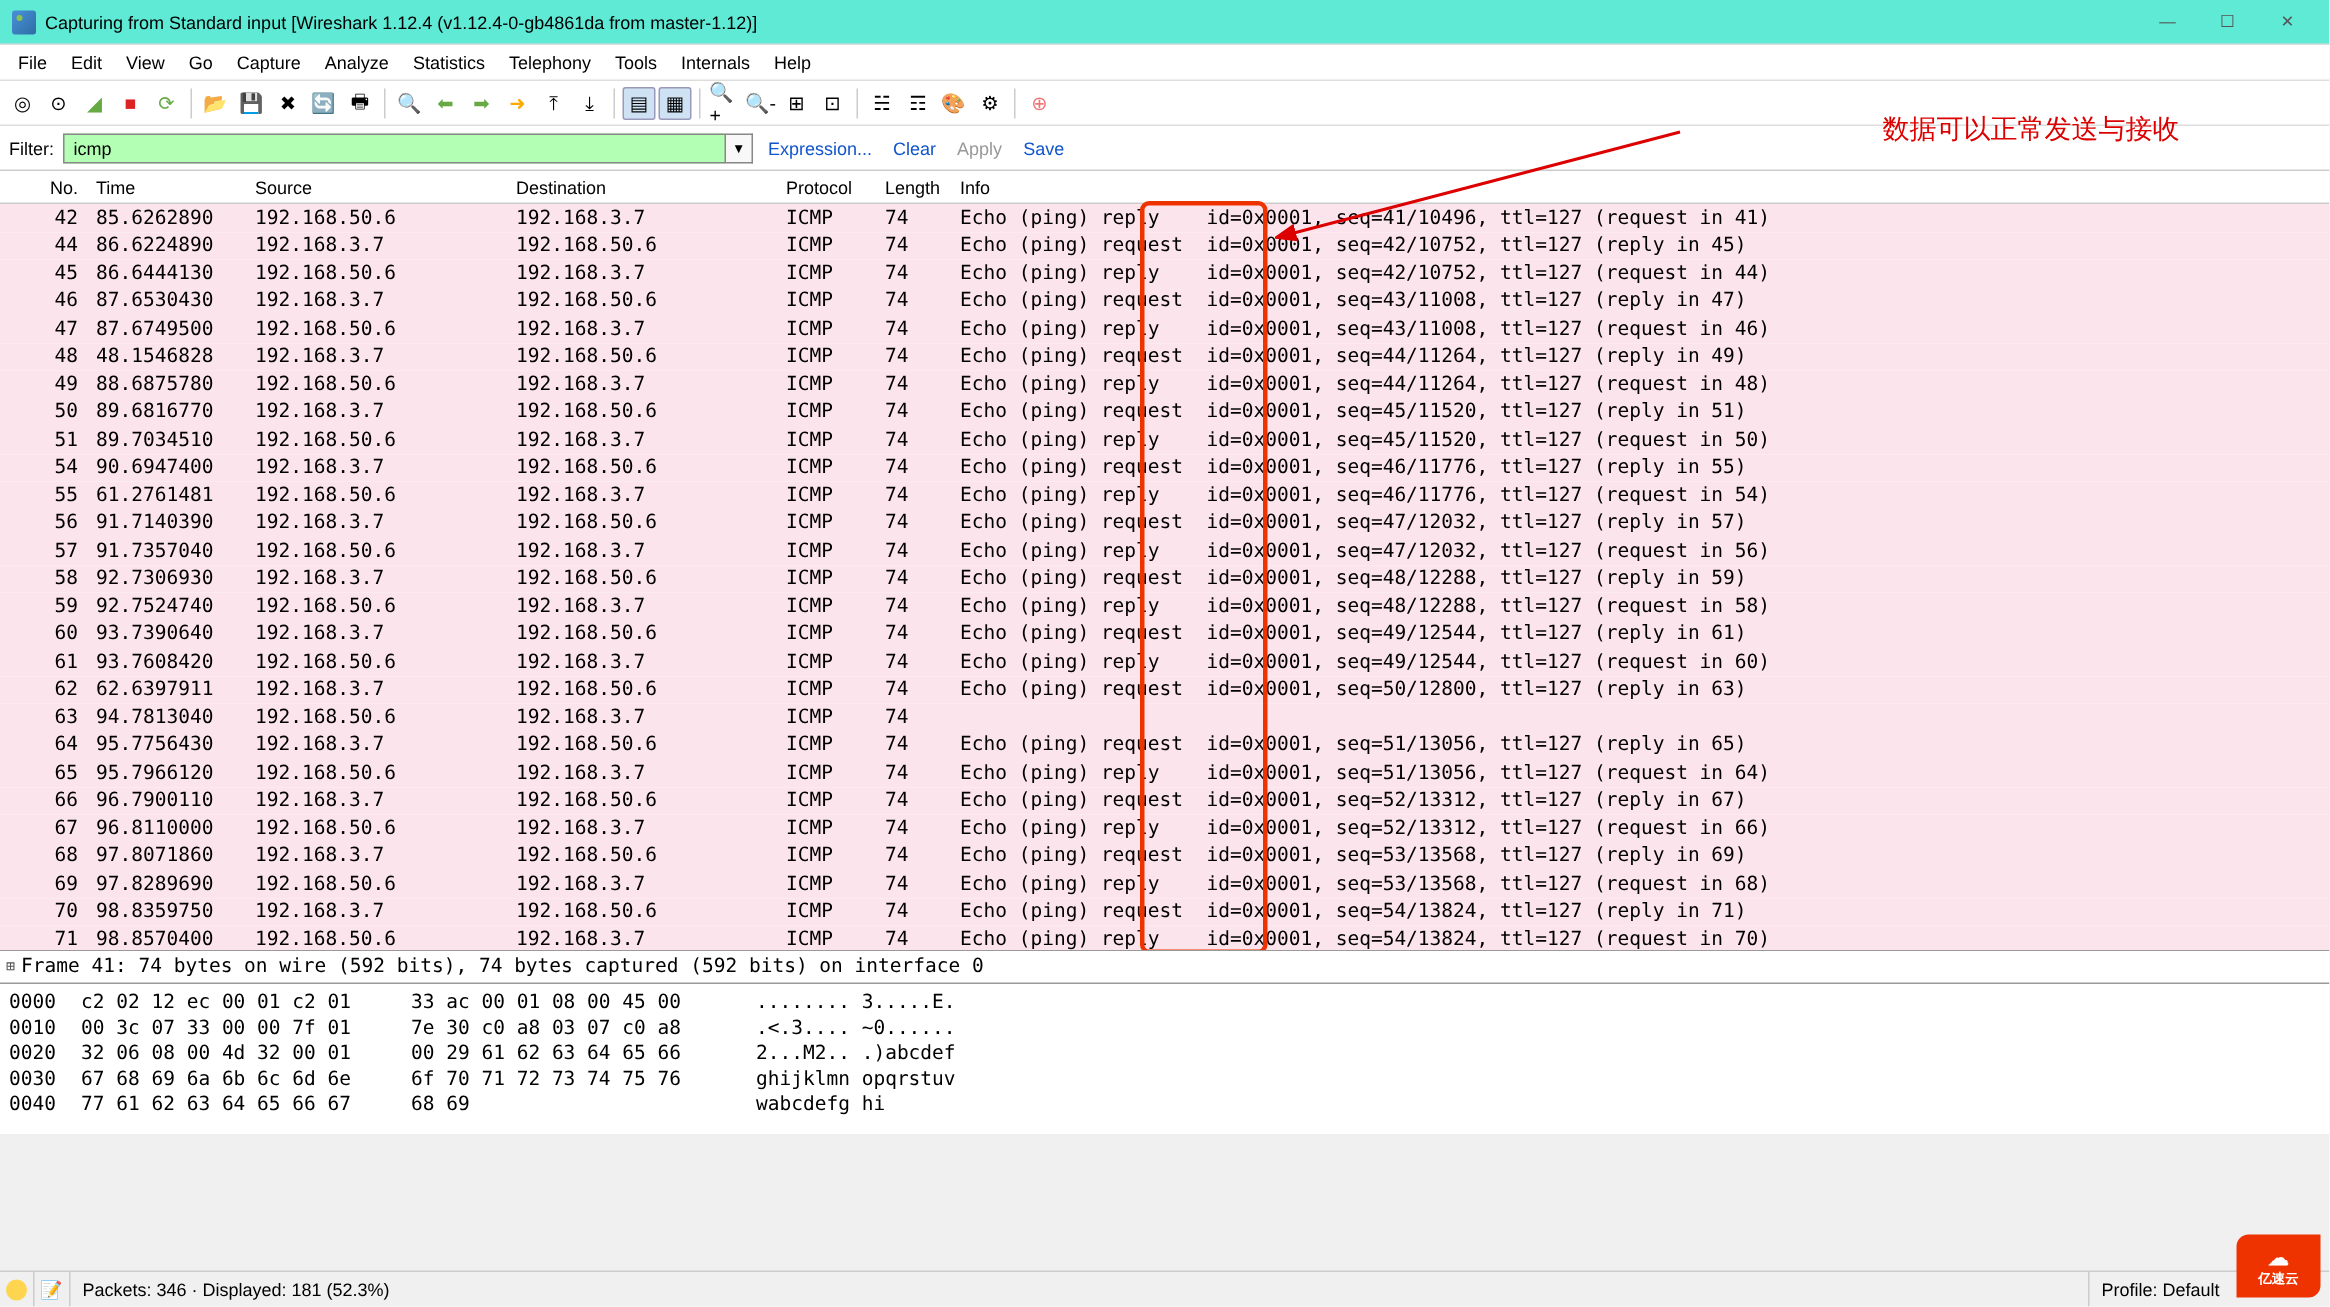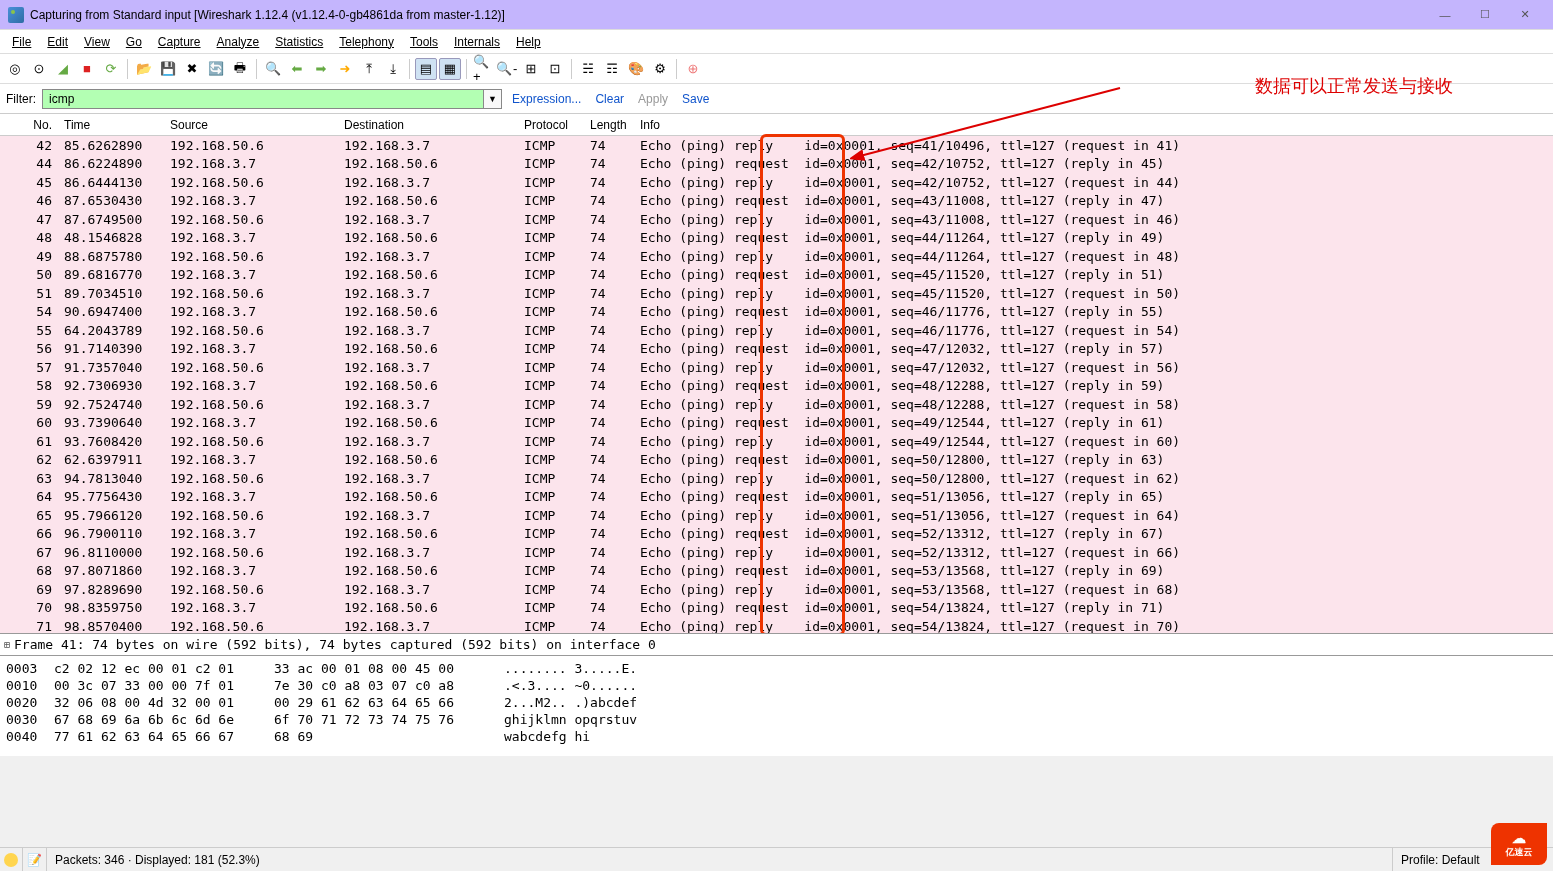--- a/index.html
+++ b/index.html
@@ -1,25 +1,25 @@
 <!DOCTYPE html>
 <html><head>
 <meta charset="utf-8">
 <style>
 *{box-sizing:border-box;margin:0;padding:0}
 body{font-family:"Segoe UI",Tahoma,sans-serif;font-size:12px;background:#f0f0f0;overflow:hidden;width:1553px;height:871px;position:relative}
-.titlebar{height:30px;background:#c4b5fd;border-bottom:1px solid #ddd;display:flex;align-items:center;padding:0 8px;justify-content:space-between}
+.titlebar{height:30px;background:#5eead4;border-bottom:1px solid #ddd;display:flex;align-items:center;padding:0 8px;justify-content:space-between}
 .title-left{display:flex;align-items:center;gap:6px}
 .ws-icon{width:16px;height:16px;background:linear-gradient(135deg,#4a90d9,#2e6da4);border-radius:2px;position:relative}
 .ws-icon::after{content:"";position:absolute;top:3px;left:3px;width:4px;height:4px;background:#8bc34a;border-radius:50%}
 .win-btns{display:flex;gap:0}
 .win-btn{width:40px;height:24px;display:flex;align-items:center;justify-content:center;font-size:11px;color:#555}
 .menubar{height:24px;background:#fff;display:flex;align-items:center;padding:0 4px;border-bottom:1px solid #ddd}
 .menu-item{padding:2px 8px;cursor:default}
-.menu-item .ul{text-decoration:underline}
+.menu-item .ul{}
 .toolbar{height:30px;background:#fff;display:flex;align-items:center;padding:2px 4px;border-bottom:1px solid #ddd;gap:2px}
 .tb-btn{width:22px;height:22px;display:flex;align-items:center;justify-content:center;border:1px solid transparent;border-radius:2px;font-size:13px}
 .tb-btn.active{background:#cfe2f3;border-color:#99b}
 .tb-sep{width:1px;height:20px;background:#ccc;margin:0 3px}
 .filterbar{height:30px;background:#fff;display:flex;align-items:center;padding:2px 6px;border-bottom:1px solid #ccc;gap:6px}
 .filterbar label{font-size:12px}
 .filter-input-wrap{display:flex;flex:0 0 460px}
 .filter-input{flex:1;background:#b3ffb3;border:1px solid #888;padding:2px 6px;font-family:inherit;font-size:12px}
 .filter-dd{width:18px;border:1px solid #888;border-left:none;background:#f8f8f8;display:flex;align-items:center;justify-content:center;font-size:9px}
 .link-btn{color:#15c;cursor:default;padding:0 4px}
@@ -236,21 +236,21 @@
         <div class="col-no">54</div>
         <div class="col-time">90.6947400</div>
         <div class="col-src">192.168.3.7</div>
         <div class="col-dst">192.168.50.6</div>
         <div class="col-proto">ICMP</div>
         <div class="col-len">74</div>
         <div class="col-info" style="white-space:pre">Echo (ping) request  id=0x0001, seq=46/11776, ttl=127 (reply in 55)</div>
       </div>
       <div class="pkt-row">
         <div class="col-no">55</div>
-        <div class="col-time">64.2043789</div>
+        <div class="col-time">61.2761481</div>
         <div class="col-src">192.168.50.6</div>
         <div class="col-dst">192.168.3.7</div>
         <div class="col-proto">ICMP</div>
         <div class="col-len">74</div>
         <div class="col-info" style="white-space:pre">Echo (ping) reply    id=0x0001, seq=46/11776, ttl=127 (request in 54)</div>
       </div>
       <div class="pkt-row">
         <div class="col-no">56</div>
         <div class="col-time">91.7140390</div>
         <div class="col-src">192.168.3.7</div>
@@ -313,21 +313,20 @@
         <div class="col-len">74</div>
         <div class="col-info" style="white-space:pre">Echo (ping) request  id=0x0001, seq=50/12800, ttl=127 (reply in 63)</div>
       </div>
       <div class="pkt-row">
         <div class="col-no">63</div>
         <div class="col-time">94.7813040</div>
         <div class="col-src">192.168.50.6</div>
         <div class="col-dst">192.168.3.7</div>
         <div class="col-proto">ICMP</div>
         <div class="col-len">74</div>
-        <div class="col-info" style="white-space:pre">Echo (ping) reply    id=0x0001, seq=50/12800, ttl=127 (request in 62)</div>
       </div>
       <div class="pkt-row">
         <div class="col-no">64</div>
         <div class="col-time">95.7756430</div>
         <div class="col-src">192.168.3.7</div>
         <div class="col-dst">192.168.50.6</div>
         <div class="col-proto">ICMP</div>
         <div class="col-len">74</div>
         <div class="col-info" style="white-space:pre">Echo (ping) request  id=0x0001, seq=51/13056, ttl=127 (reply in 65)</div>
       </div>
@@ -398,21 +397,21 @@
   <div class="redbox"></div>
 </div>
 
 <div class="detail-pane">
   <span class="tree-toggle">⊞</span>
   <span>Frame 41: 74 bytes on wire (592 bits), 74 bytes captured (592 bits) on interface 0</span>
 </div>
 
 <div class="hex-pane" id="hex-pane">
     <div class="hex-row">
-      <span class="hex-off">0003</span>
+      <span class="hex-off">0000</span>
       <span class="hex-b1">c2 02 12 ec 00 01 c2 01</span>
       <span class="hex-b2">33 ac 00 01 08 00 45 00</span>
       <span>........ 3.....E.</span>
     </div>
     <div class="hex-row">
       <span class="hex-off">0010</span>
       <span class="hex-b1">00 3c 07 33 00 00 7f 01</span>
       <span class="hex-b2">7e 30 c0 a8 03 07 c0 a8</span>
       <span>.&lt;.3.... ~0......</span>
     </div>

